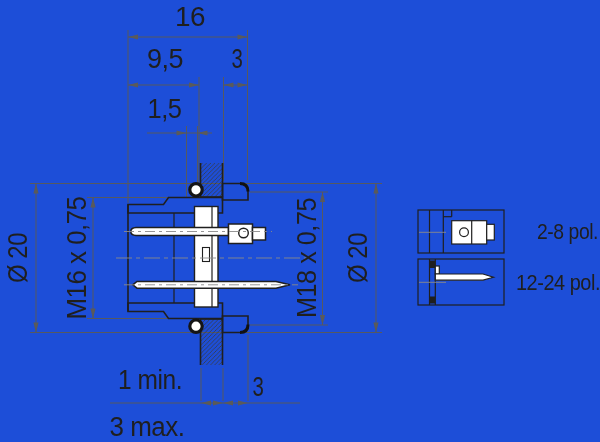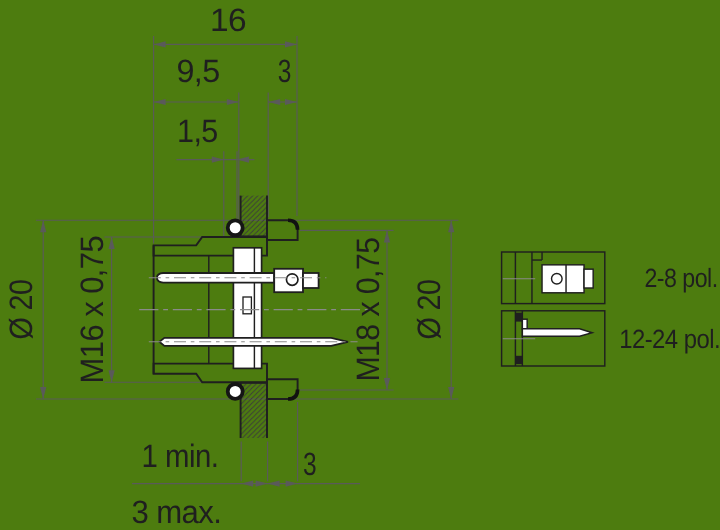--- a/index.html
+++ b/index.html
@@ -1,16 +1,16 @@
 <!DOCTYPE html>
 <html><head>
 <meta charset="utf-8">
 <style>
   html,body{margin:0;padding:0;background:#fff;}
-  #stage{position:relative;width:600px;height:442px;background:#4d7c0f;overflow:hidden;
+  #stage{position:relative;width:600px;height:442px;background:#1d4ed8;overflow:hidden;
          font-family:"Liberation Sans",sans-serif;}
   svg{position:absolute;left:0;top:0;}
   text{fill:#1f1f1f;font-family:"Liberation Sans",sans-serif;font-weight:400;}
   .dimtxt{font-size:27px;letter-spacing:-0.5px;}
   .lbltxt{font-size:22px;letter-spacing:-0.5px;}
   .body-ln{stroke:#1f1f1f;stroke-width:1.6;fill:none;}
   .thin-ln{stroke:#1f1f1f;stroke-width:1.2;fill:none;}
   .dim-ln{stroke:#5a5a5a;stroke-width:0.95;fill:none;}
   .cl-ln{stroke:#8a8a8a;stroke-width:0.9;fill:none;}
   .arr{fill:#5a5a5a;stroke:none;}

